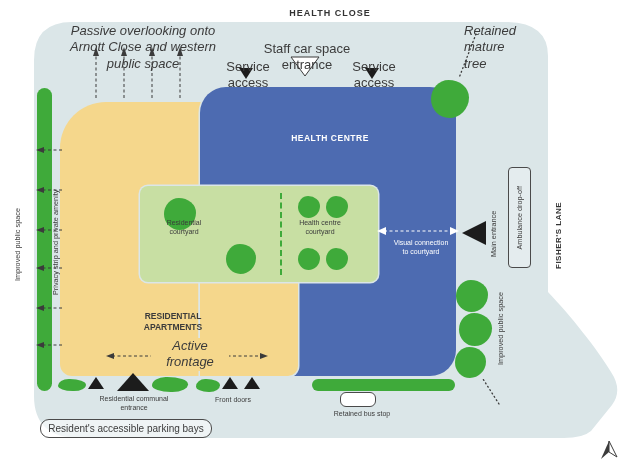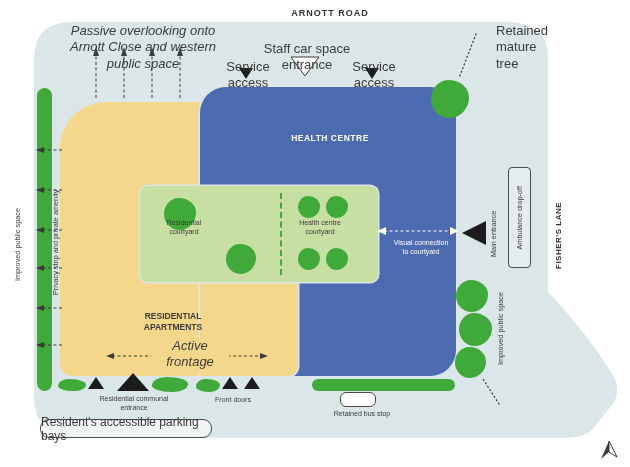--- a/index.html
+++ b/index.html
@@ -21,21 +21,21 @@
   .lbl{position:absolute;color:var(--text-dark);font-size:13px;line-height:1.25;}
   .c{text-align:center;} .b{font-weight:bold;} .i{font-style:italic;} .w{color:#fff;} .g{color:var(--green-text);}
   .street{font-size:9px;font-weight:bold;letter-spacing:1px;color:#333;}
   .vlabel{position:absolute;writing-mode:vertical-rl;transform:rotate(180deg);white-space:nowrap;
           font-size:7.3px;color:var(--text-dark);text-align:center;}
   .ambulance-box{position:absolute;left:508px;top:167px;width:21px;height:99px;border:1px solid #4a4a4a;
           border-radius:4px;display:flex;align-items:center;justify-content:center;background:rgba(255,255,255,0.25);}
   .ambulance-box span{writing-mode:vertical-rl;transform:rotate(180deg);white-space:nowrap;font-size:7.3px;color:var(--text-dark);}
   .bus-pill{position:absolute;left:340px;top:392px;width:34px;height:13px;background:#fff;border:1px solid #4a4a4a;border-radius:6px;}
   .parking-pill{position:absolute;left:40px;top:419px;width:170px;height:17px;border:1px solid #4a4a4a;border-radius:9px;
-          background:rgba(255,255,255,0.55);display:flex;align-items:center;font-size:12px;color:var(--text-dark);}
+          background:rgba(255,255,255,0.55);display:flex;align-items:center;justify-content:center;font-size:10px;color:var(--text-dark);}
   .frontage-lbl{background:var(--residential-yellow);padding:0 2px;}
 </style>
 </head>
 <body>
 
 <div class="canvas">
 
   <svg class="layer" width="630" height="467" viewBox="0 0 630 467">
     <path d="M 72 22 H 505 Q 548 22 548 56 V 292 C 570 315 598 350 611 372 Q 623 390 612 405 L 591 431 Q 583 438 564 438 H 80 Q 34 438 34 396 V 60 Q 34 22 72 22 Z" style="fill:var(--site-bg)"></path>
   </svg>
@@ -120,33 +120,33 @@
     </g>
     <g>
       <path d="M499 404 L483 379" stroke="#3b3b3b" stroke-width="1.3" stroke-dasharray="1,3" stroke-linecap="round" fill="none"></path>
     </g>
     <g>
       <path d="M609 441 L601 459 L609 452 Z" fill="#3b3b3b"></path>
       <path d="M609 441 L617 457 L609 452 Z" fill="none" stroke="#3b3b3b" stroke-width="1"></path>
     </g>
   </svg>
 
-  <div class="lbl street c" style="left:250px;top:8px;width:160px;">ARNOTT ROAD</div>
+  <div class="lbl street c" style="left:250px;top:8px;width:160px;">HEALTH CLOSE</div>
   <div class="vlabel" style="left:554px;top:190px;height:90px;font-size:8px;font-weight:bold;letter-spacing:.5px;color:#333;">FISHER'S LANE</div>
 
   <div class="lbl b c w" style="left:268px;top:133px;width:124px;font-size:8.5px;letter-spacing:.5px;">HEALTH CENTRE</div>
   <div class="lbl b c" style="left:118px;top:311px;width:110px;font-size:8.5px;">RESIDENTIAL APARTMENTS</div>
   <div class="lbl c" style="left:154px;top:219px;width:60px;font-size:7px;">Residential courtyard</div>
   <div class="lbl c" style="left:284px;top:219px;width:72px;font-size:7px;">Health centre courtyard</div>
 
   <div class="lbl i c" style="left:64px;top:23px;width:158px;">Passive overlooking onto Arnott Close and western public space</div>
   <div class="lbl c" style="left:252px;top:41px;width:110px;">Staff car space entrance</div>
   <div class="lbl c" style="left:220px;top:59px;width:56px;">Service access</div>
   <div class="lbl c" style="left:346px;top:59px;width:56px;">Service access</div>
-  <div class="lbl" style="left:496px;top:23px;width:62px;">Retained mature tree</div>
+  <div class="lbl" style="left:464px;top:23px;width:62px;font-style:italic;">Retained mature tree</div>
   <div class="vlabel g" style="left:13px;top:196px;height:96px;">Improved public space</div>
   <div class="vlabel" style="left:51px;top:166px;height:152px;">Privacy strip and private amenity</div>
   <div class="lbl c w" style="left:392px;top:239px;width:58px;font-size:7px;">Visual connection to courtyard</div>
   <div class="vlabel" style="left:489px;top:202px;height:64px;">Main entrance</div>
   <div class="ambulance-box">
     <span>Ambulance drop-off</span>
   </div>
   <div class="vlabel g" style="left:496px;top:283px;height:90px;">Improved public space</div>
   <div class="lbl i c frontage-lbl" style="left:151px;top:338px;width:74px;">Active frontage</div>
   <div class="lbl c" style="left:97px;top:395px;width:74px;font-size:7px;">Residential communal entrance</div>

